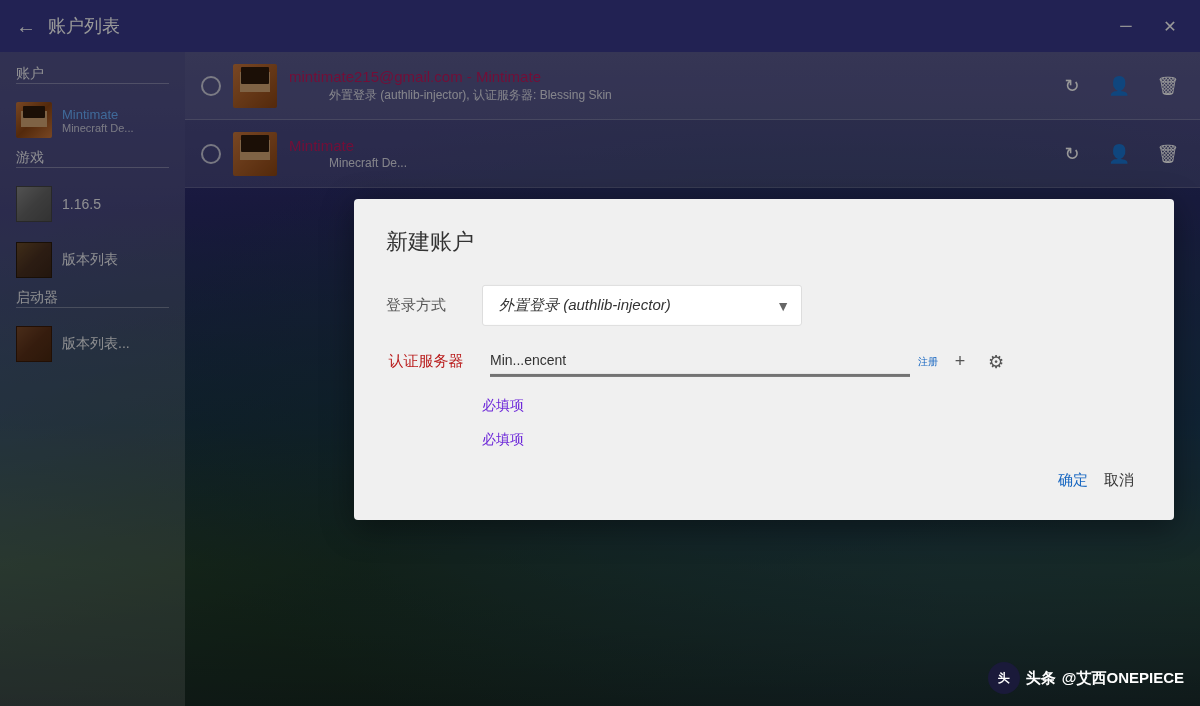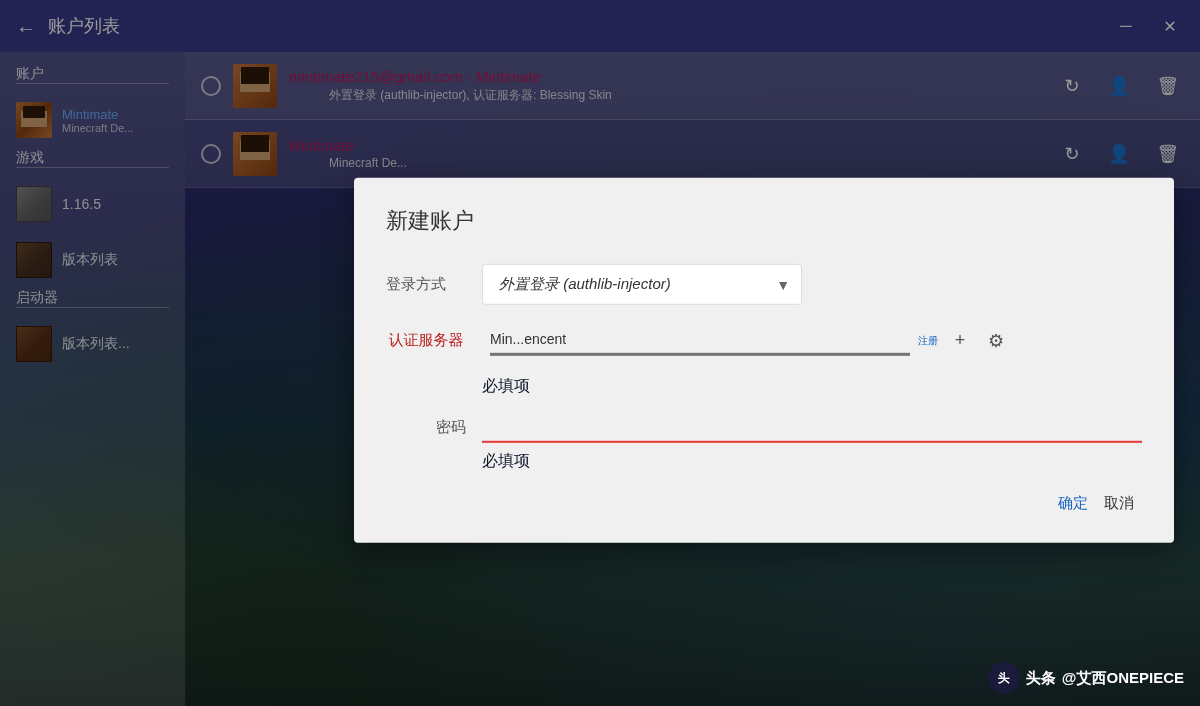--- a/index.html
+++ b/index.html
@@ -384,22 +384,22 @@
       flex: 1;
       border: none;
       border-bottom: 2px solid #e53935;
       background: transparent;
       padding: 6px 0;
       font-size: 14px;
       color: #333;
       outline: none;
     }
     .input-error {
-      color: #0f172a;
-      font-size: 16px;
+      color: #6d28d9;
+      font-size: 14px;
       padding-left: 96px;
       margin-bottom: 16px;
     }
 
     
     .dialog-footer {
       display: flex;
       justify-content: flex-end;
       gap: 0;
       margin-top: 8px;
@@ -560,24 +560,20 @@
   <div class="auth-row">
     <span class="auth-label">认证服务器</span>
     <input class="auth-input" type="text" value="Min...encent" style="max-width: 420px;">
     <span class="auth-register">注册</span>
     <span class="auth-plus">+</span>
     <span class="auth-gear">⚙</span>
   </div>
 
   <div class="input-error">必填项</div>
 
-  <div class="input-row">
-    <span class="input-label">密码</span>
-    <input class="input-field" type="password" value="" style="">
-  </div>
   <div class="input-error">必填项</div>
 
   <div class="dialog-footer">
     <button class="btn-confirm">确定</button>
     <button class="btn-cancel">取消</button>
   </div>
 </div>
 
 <div class="watermark">
   <div class="watermark-icon">头</div>

